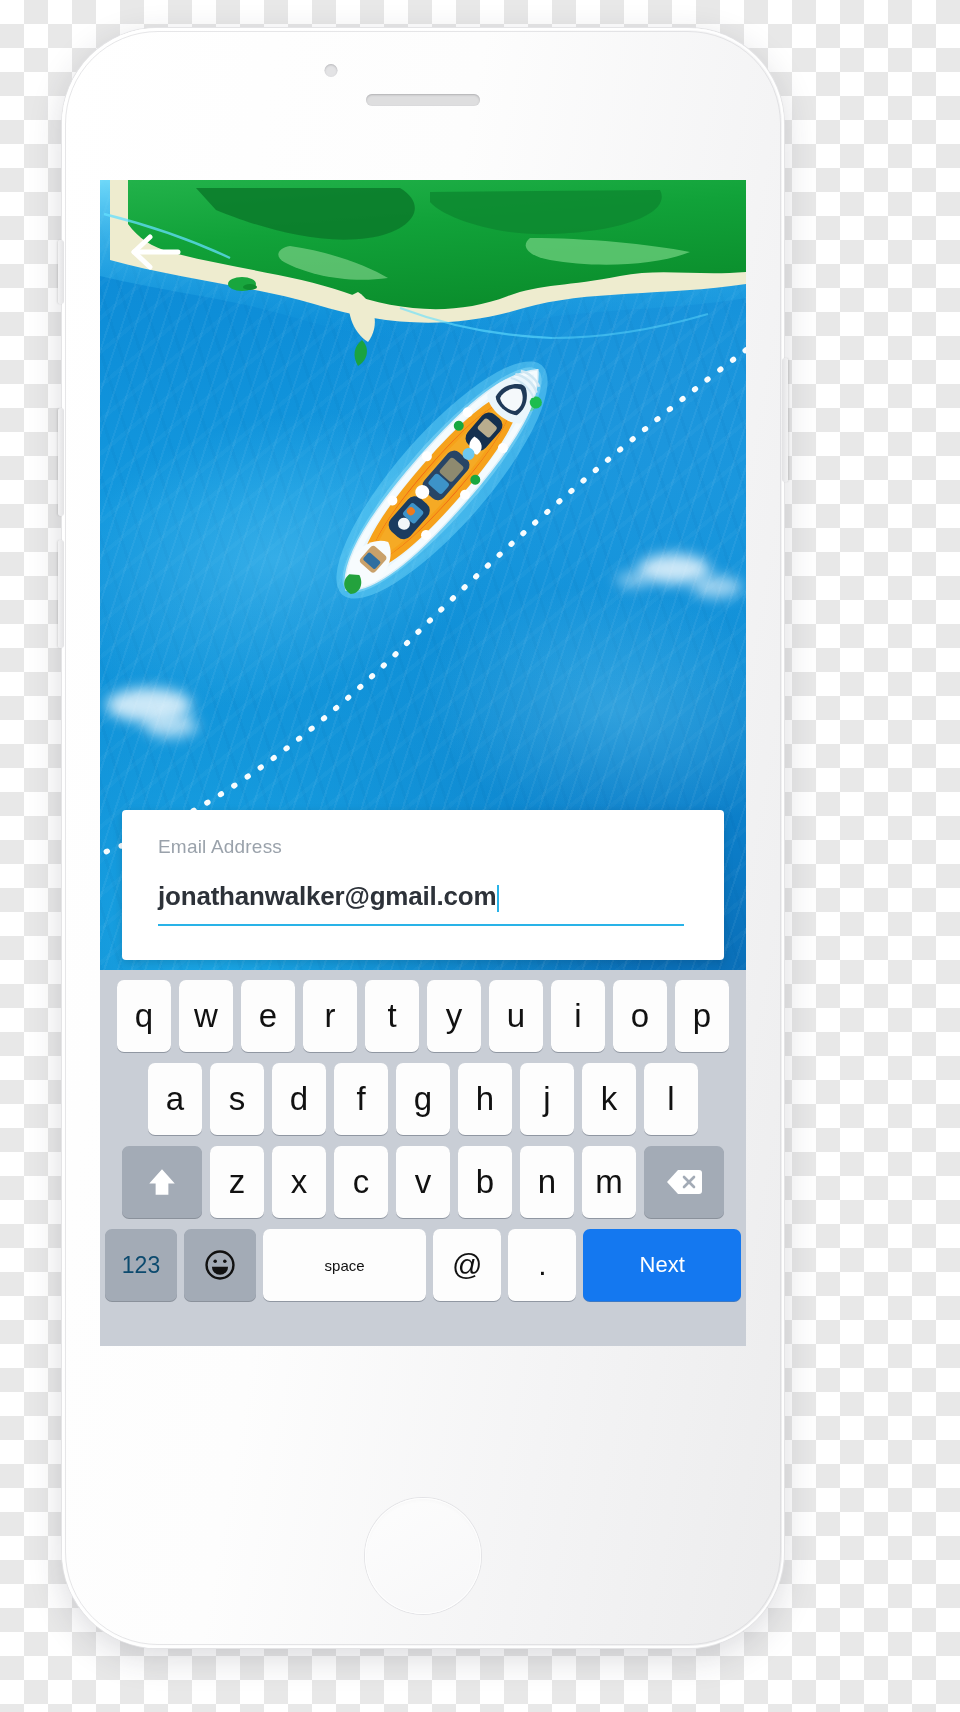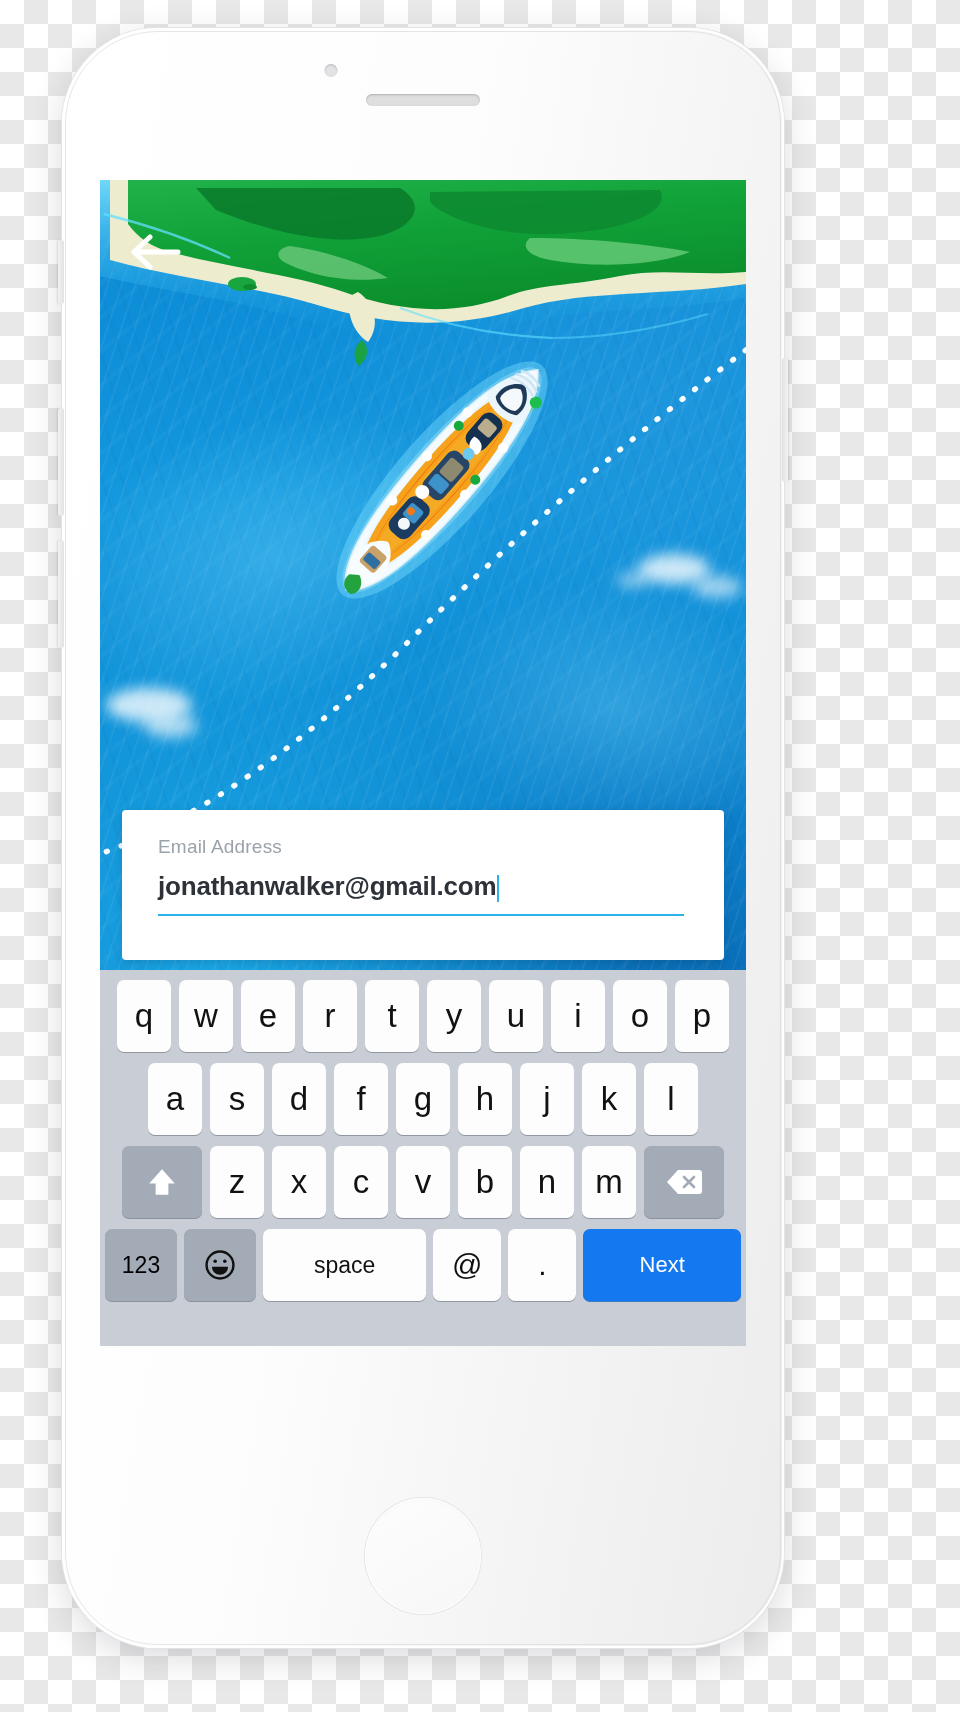--- a/index.html
+++ b/index.html
@@ -175,21 +175,21 @@
     border-radius: 4px;
     box-shadow: 0 3px 10px rgba(0,0,0,0.14);
     padding: 26px 28px 0 36px;
   }
   #email-label {
     font-size: 19px;
     color: #9aa2ab;
     letter-spacing: .2px;
   }
   #email-value-row {
-    margin-top: 13px;
+    margin-top: 23px;
     display: flex;
     align-items: baseline;
     border-bottom: 2px solid #29b3e8;
     padding-bottom: 12px;
     width: 526px;
   }
   #email-value {
     font-size: 26px;
     font-weight: bold;
     color: #2d3239;
@@ -234,23 +234,23 @@
     box-shadow: 0 1px 0 rgba(110,118,130,0.62);
     cursor: pointer;
     font-weight: 400;
   }
   .key.dark {
     background: #a3abb6;
     box-shadow: 0 1px 0 rgba(100,108,120,0.62);
   }
   .key.wide-shift { width: 80px; }
   .key.wide-del   { width: 80px; }
-  .key.num  { width: 74px; font-size: 23px; color: #000000; }
+  .key.num  { width: 74px; font-size: 23px; color: #0c4a6e; }
   .key.emoji { width: 74px; font-size: 30px; }
-  .key.space { width: 168px; font-size: 23px; }
+  .key.space { width: 168px; font-size: 15px; }
   .key.at    { width: 70px; font-size: 30px; }
   .key.dot   { width: 70px; font-size: 30px; }
   .key.next  {
     width: 162px;
     background: #1478f0;
     color: #ffffff;
     font-size: 22px;
     box-shadow: 0 1px 0 rgba(14,92,190,0.75);
   }
   .kb-row.r4 { gap: 7px; padding: 0 2px; }

